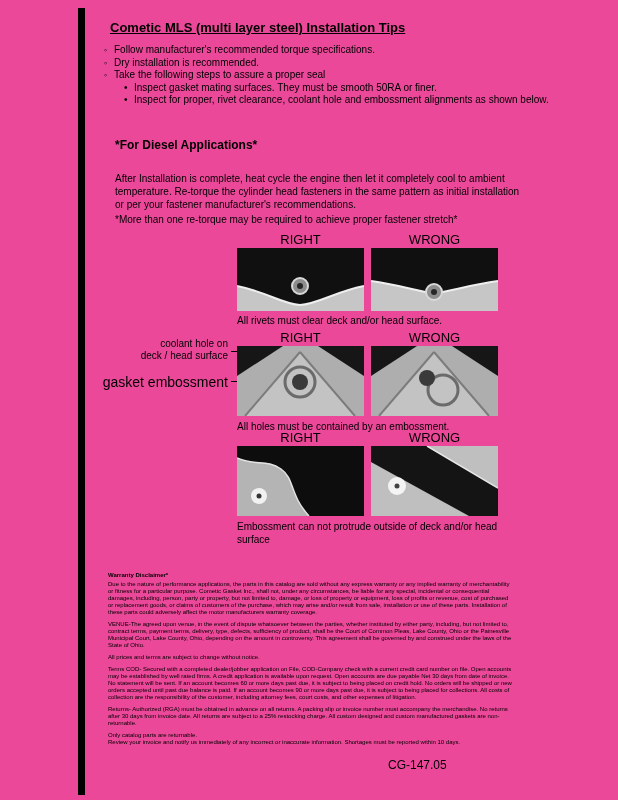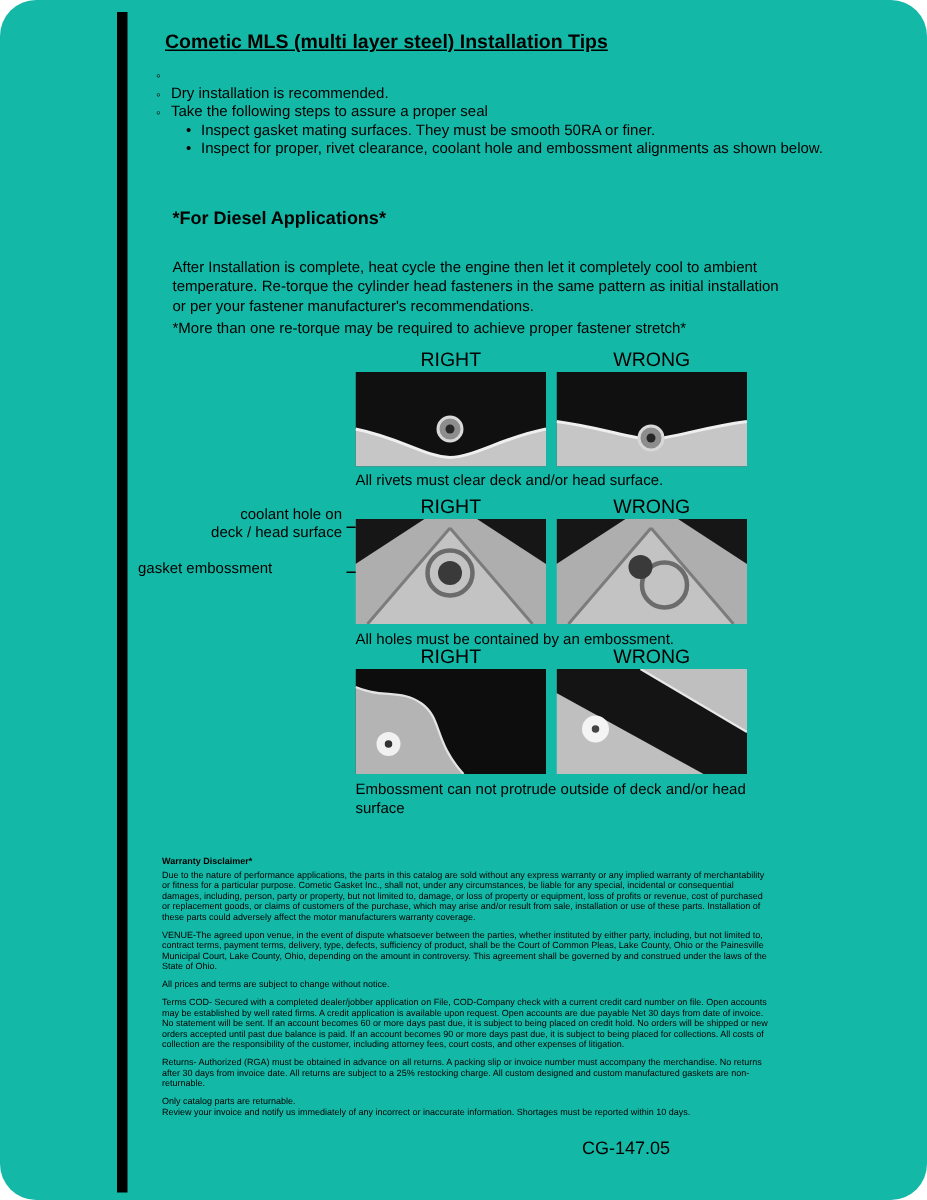--- a/index.html
+++ b/index.html
@@ -1,18 +1,18 @@
 <!DOCTYPE html>
 <html><head>
 <meta charset="utf-8">
 <style>
   * { margin: 0; padding: 0; box-sizing: border-box; }
   html, body { background: #ffffff; }
   body { font-family: "Liberation Sans", sans-serif; color: #000; }
-  .page { position: relative; width: 618px; height: 800px; background: #14b8a6; overflow: hidden; border-radius: 24px; }
+  .page { position: relative; width: 618px; height: 800px; background: #ec4899; overflow: hidden; }
 
   .left-bar { position: absolute; left: 78px; top: 8px; width: 7px; height: 787px; background: #000; }
 
   .title { position: absolute; left: 110px; top: 20px; font-size: 13px; font-weight: bold; text-decoration: underline; white-space: nowrap; }
 
   .tips { position: absolute; left: 104px; top: 44px; width: 505px; font-size: 10px; }
   .tip-line { display: flex; line-height: 12.5px; }
   .tip-line .marker { width: 10px; flex: 0 0 10px; text-align: left; font-size: 9px; }
   .tip-sub { margin-left: 20px; }
   .tip-sub .marker { font-size: 10px; }
@@ -30,21 +30,21 @@
 
   .lbl-r1 { left: 237px; top: 2px; }   .lbl-w1 { left: 371px; top: 2px; }
   .img-r1 { left: 237px; top: 18px; }  .img-w1 { left: 371px; top: 18px; }
   .cap-1  { left: 237px; top: 84px; }
 
   .lbl-r2 { left: 237px; top: 100px; } .lbl-w2 { left: 371px; top: 100px; }
   .img-r2 { left: 237px; top: 116px; } .img-w2 { left: 371px; top: 116px; }
   .cap-2  { left: 237px; top: 190px; }
 
   .ann-coolant { position: absolute; left: 104px; top: 108px; width: 124px; text-align: right; font-size: 10px; line-height: 12px; }
-  .ann-emboss  { position: absolute; left: 92px; top: 144px; width: 136px; font-size: 10px; }
+  .ann-emboss  { position: absolute; left: 92px; top: 144px; width: 136px; text-align: right; font-size: 14px; }
   .leader { position: absolute; height: 0; border-top: 1px solid #000; }
   .leader-coolant { left: 231px; top: 121px; width: 64px; }
   .leader-emboss  { left: 231px; top: 151px; width: 44px; }
 
   .lbl-r3 { left: 237px; top: 200px; } .lbl-w3 { left: 371px; top: 200px; }
   .img-r3 { left: 237px; top: 216px; } .img-w3 { left: 371px; top: 216px; }
   .cap-3  { left: 237px; top: 290px; width: 270px; }
 
   .warranty { position: absolute; left: 108px; top: 572px; width: 406px; }
   .warranty h2 { font-size: 6px; font-weight: bold; margin-bottom: 3px; }
@@ -58,20 +58,21 @@
 
 <div class="page">
 
   <div class="left-bar"></div>
 
   <div class="title">Cometic MLS (multi layer steel) Installation Tips</div>
 
   <div class="tips">
     <div class="tip-line">
       <span class="marker">◦</span>
+      <span>Follow manufacturer's recommended torque specifications.</span>
     </div>
     <div class="tip-line">
       <span class="marker">◦</span>
       <span>Dry installation is recommended.</span>
     </div>
     <div class="tip-line">
       <span class="marker">◦</span>
       <span>Take the following steps to assure a proper seal</span>
     </div>
     <div class="tip-line tip-sub">

